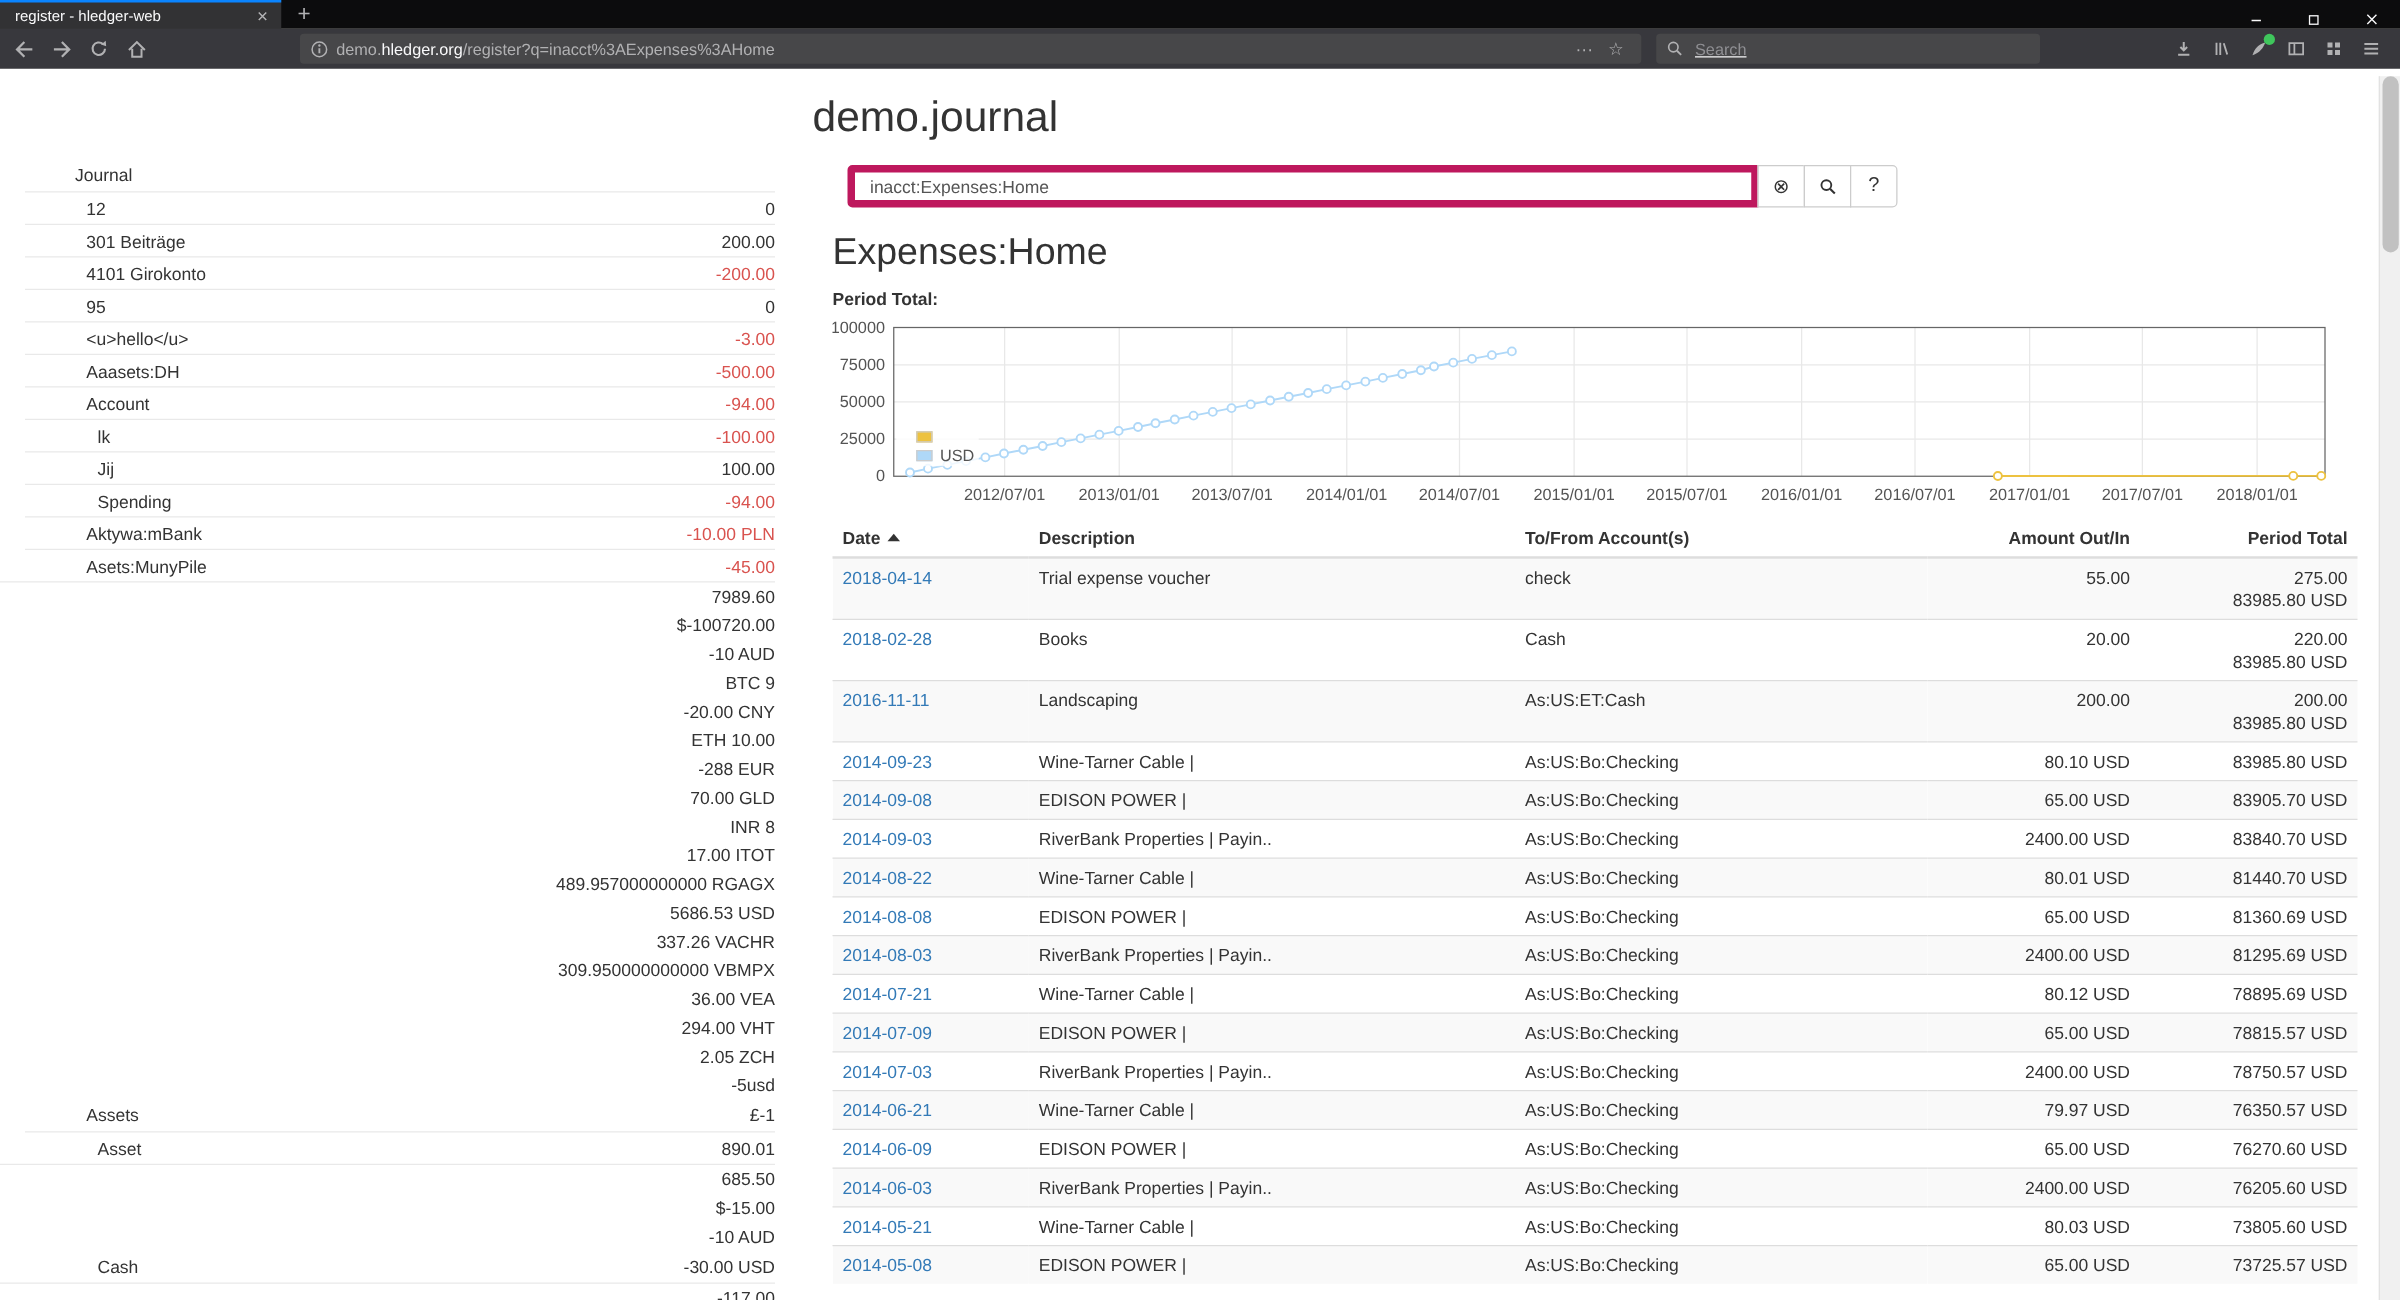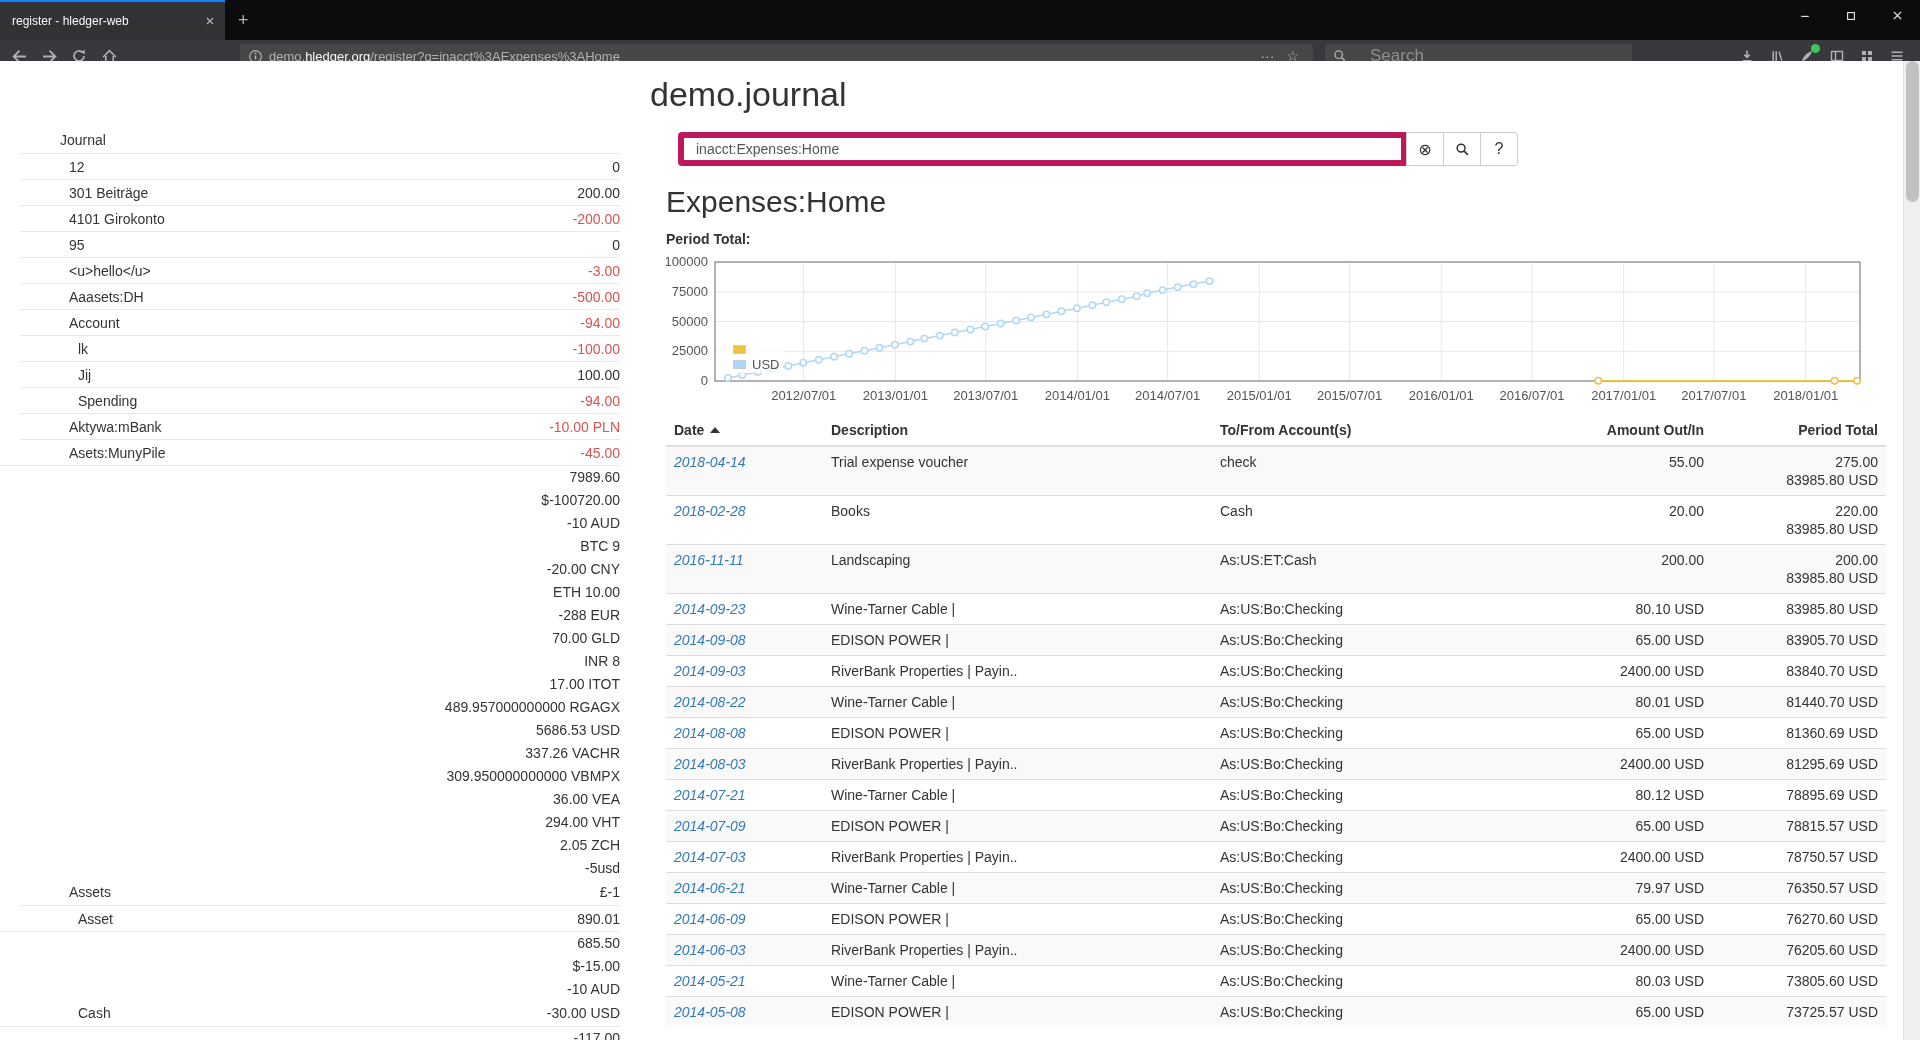--- a/index.html
+++ b/index.html
@@ -1,37 +1,37 @@
 <!DOCTYPE html>
 <html><head>
 <meta charset="utf-8">
 <style>
   * { box-sizing: border-box; margin: 0; padding: 0; }
   html, body { width: 1920px; height: 1040px; overflow: hidden; background: #fff;
     font-family: "Liberation Sans", "DejaVu Sans", sans-serif; }
 
   
   .browser { position: absolute; top: 0; left: 0; width: 1920px; height: 61px; }
-  .titlebar { height: 40px; background: #0c0c0d; display: flex; align-items: stretch; position: relative; }
+  .titlebar { height: 23px; background: #0c0c0d; display: flex; align-items: stretch; position: relative; }
   .tab { width: 225px; background: #323234; border-top: 2px solid #0a84ff; display: flex; align-items: center; padding: 0 6px 0 12px; }
   .tab-title { color: #f9f9fa; font-size: 12px; flex: 1; white-space: nowrap; overflow: hidden; }
   .tab-close { display: flex; align-items: center; padding: 3px; }
   .newtab { color: #b1b1b3; font-size: 18px; padding: 0 13px; display: flex; align-items: center; }
   .win-controls { position: absolute; right: 0; top: 0; height: 31px; display: flex; }
   .winbtn { width: 46px; display: flex; align-items: center; justify-content: center; }
 
   .navbar { height: 32px; background: #38383d; display: flex; align-items: center; padding: 0 0 0 4px; }
   .navbtn { width: 30px; height: 26px; display: flex; align-items: center; justify-content: center; border-radius: 2px; }
   .urlbar { margin-left: 116px; width: 1073px; height: 24px; background: #474749; border-radius: 3px; display: flex; align-items: center; padding: 0 8px; }
   .url-text { font-size: 13px; margin-left: 6px; flex: 1; white-space: nowrap; overflow: hidden; }
   .url-dim { color: #b1b1b3; }
   .url-bright { color: #f9f9fa; }
   .urlbar-glyph { color: #b1b1b3; font-size: 14px; padding: 0 6px; }
   .searchbar { margin-left: 12px; width: 307px; height: 24px; background: #474749; border-radius: 3px; display: flex; align-items: center; padding: 0 8px; }
-  .searchbar input { background: transparent; border: none; outline: none; color: #f9f9fa; font-size: 17px; margin-left: 23px; width: 240px; font-family: inherit; }
+  .searchbar input { background: transparent; border: none; outline: none; color: #f9f9fa; font-size: 13px; margin-left: 9px; width: 240px; font-family: inherit; text-decoration: underline; }
   .searchbar input::placeholder { color: #8f8f93; }
   .toolbar-icons { margin-left: 100px; display: flex; }
   .tool-btn { width: 30px; height: 26px; display: flex; align-items: center; justify-content: center; position: relative; }
   .badge { position: absolute; top: 1px; right: 2px; width: 9px; height: 9px; border-radius: 50%; background: #3fc65c; }
 
   
   .page { position: absolute; top: 61px; left: 0; width: 1903px; height: 979px; background: #fff; color: #333; }
   h1.page-title { position: absolute; left: 650px; top: 14px; font-size: 34px; font-weight: 500; color: #333; }
 
   
@@ -59,21 +59,21 @@
   .lg-row { display: flex; align-items: center; height: 15px; }
   .lg-box { width: 13px; height: 9px; border: 1px solid #ccc; margin-right: 6px; flex: none; }
   .lg-label { font-size: 13px; color: #545454; white-space: nowrap; }
 
   
   table.register { margin-top: 8px; width: 1220px; border-collapse: collapse; font-size: 14px; color: #333; table-layout: fixed; }
   table.register th { text-align: left; font-weight: bold; padding: 7px 8px; border-bottom: 2px solid #ddd; white-space: nowrap; }
   table.register td { padding: 6px 8px; border-top: 1px solid #ddd; vertical-align: top; line-height: 18px; white-space: nowrap; overflow: hidden; }
   table.register th.r, table.register td.r { text-align: right; }
   table.register tbody tr:nth-child(odd) { background: #f9f9f9; }
-  .date-link { color: #337ab7; text-decoration: none; cursor: pointer; font-style: italic; }
+  .date-link { color: #337ab7; text-decoration: none; cursor: pointer; }
   .caret { display: inline-block; margin-left: 6px; margin-bottom: 2px; width: 0; height: 0; border-left: 5px solid transparent; border-right: 5px solid transparent; border-bottom: 6px solid #333; }
 
   
   .scrollbar { position: absolute; top: 61px; right: 0; width: 17px; height: 979px; background: #f0f0f0; border-left: 1px solid #e2e2e2; }
   .scrollbar .thumb { position: absolute; top: 0; left: 2px; width: 13px; height: 141px; background: #c1c1c1; border-radius: 7px; }
 </style>
 </head>
 <body>
 
 <div class="browser">

